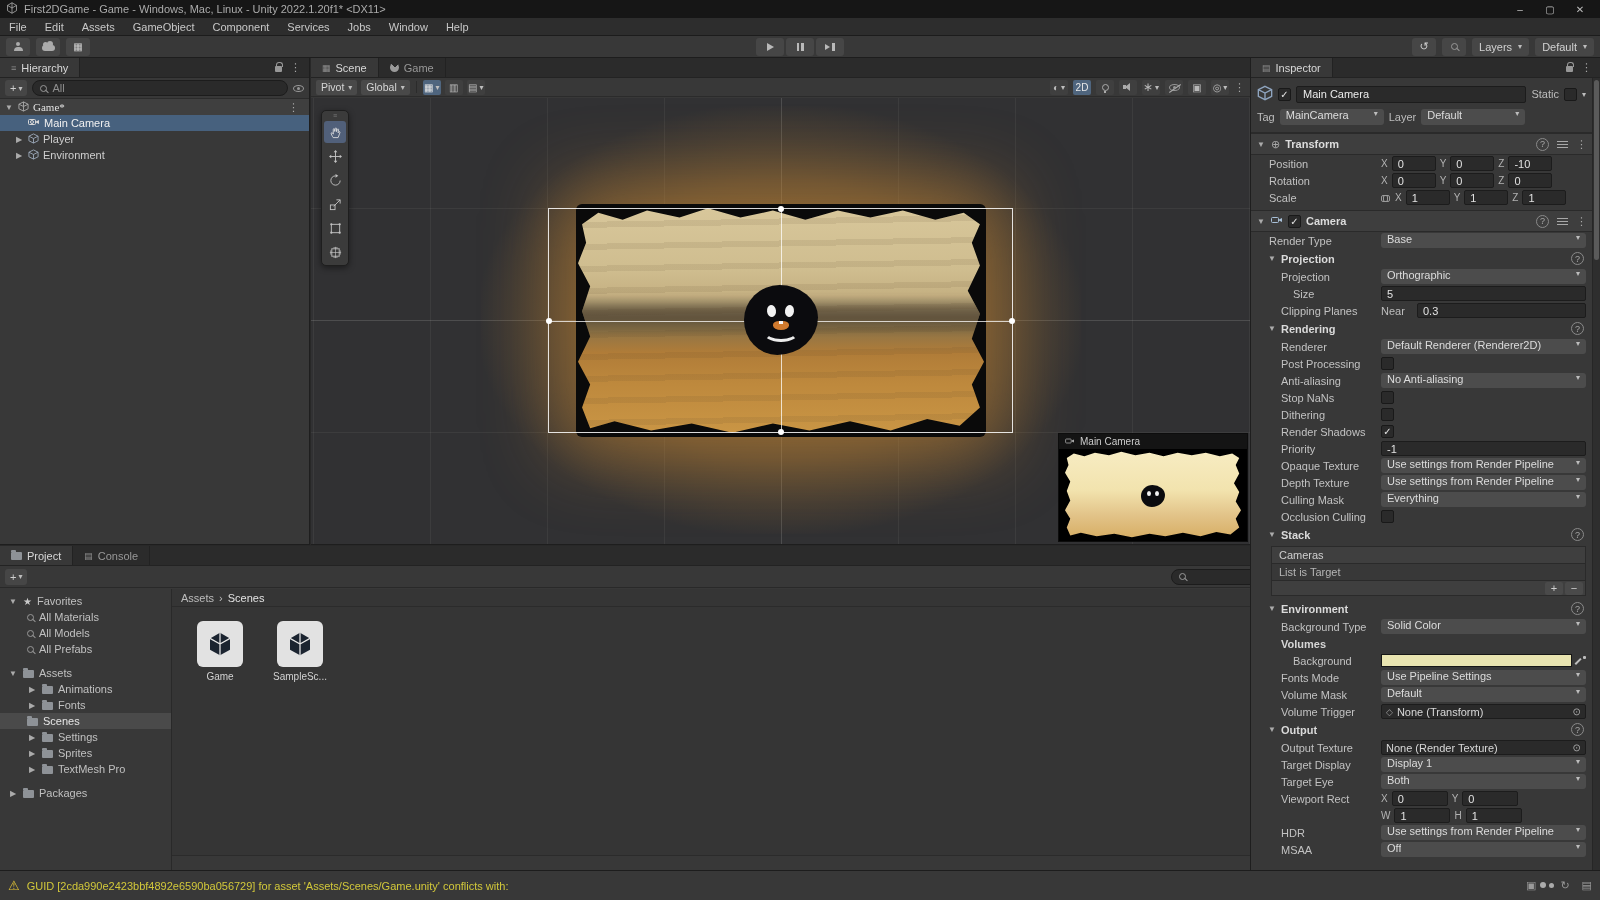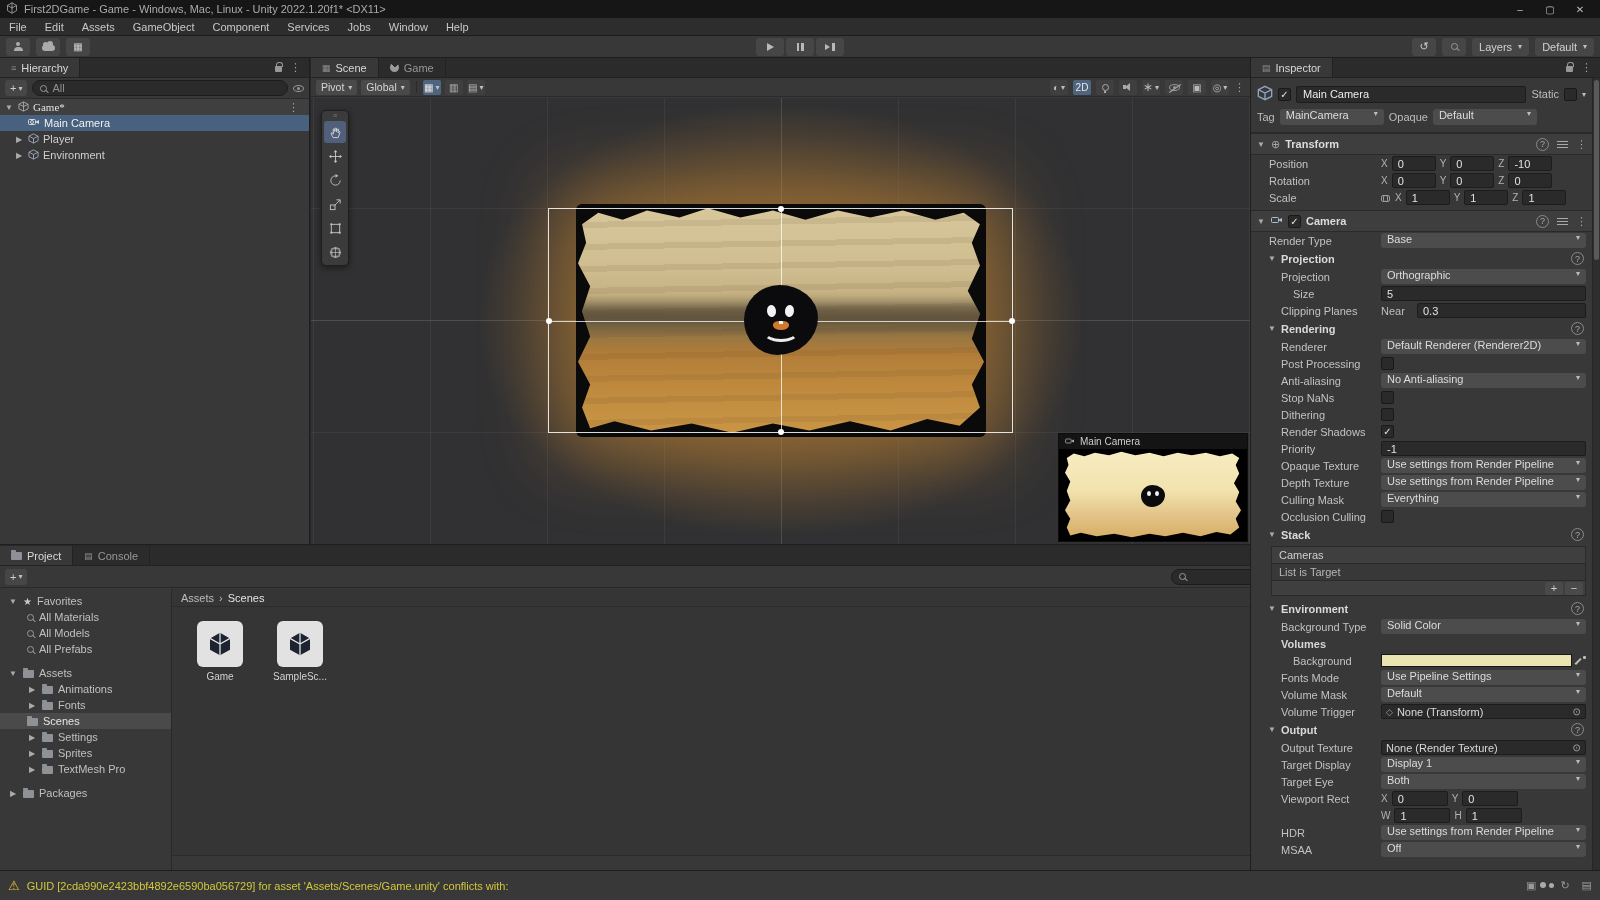--- a/index.html
+++ b/index.html
@@ -633,21 +633,21 @@
             <span class="lbl-sm">Static</span>
             <span class="cb"></span>
             <span class="caret">▾</span>
           </div>
           <div class="ih-row2">
             <span class="lbl-sm">Tag</span>
             <div class="dd w104">
                 <span>MainCamera</span>
                 <span class="caret">▾</span>
               </div>
-            <span class="lbl-sm">Opaque</span>
+            <span class="lbl-sm">Layer</span>
             <div class="dd w104">
                 <span>Default</span>
                 <span class="caret">▾</span>
               </div>
           </div>
         </div>
 
         <div class="comp-header">
           <span class="fold">▼</span>
           <span style="color:#A8A8A8;">⊕</span>

